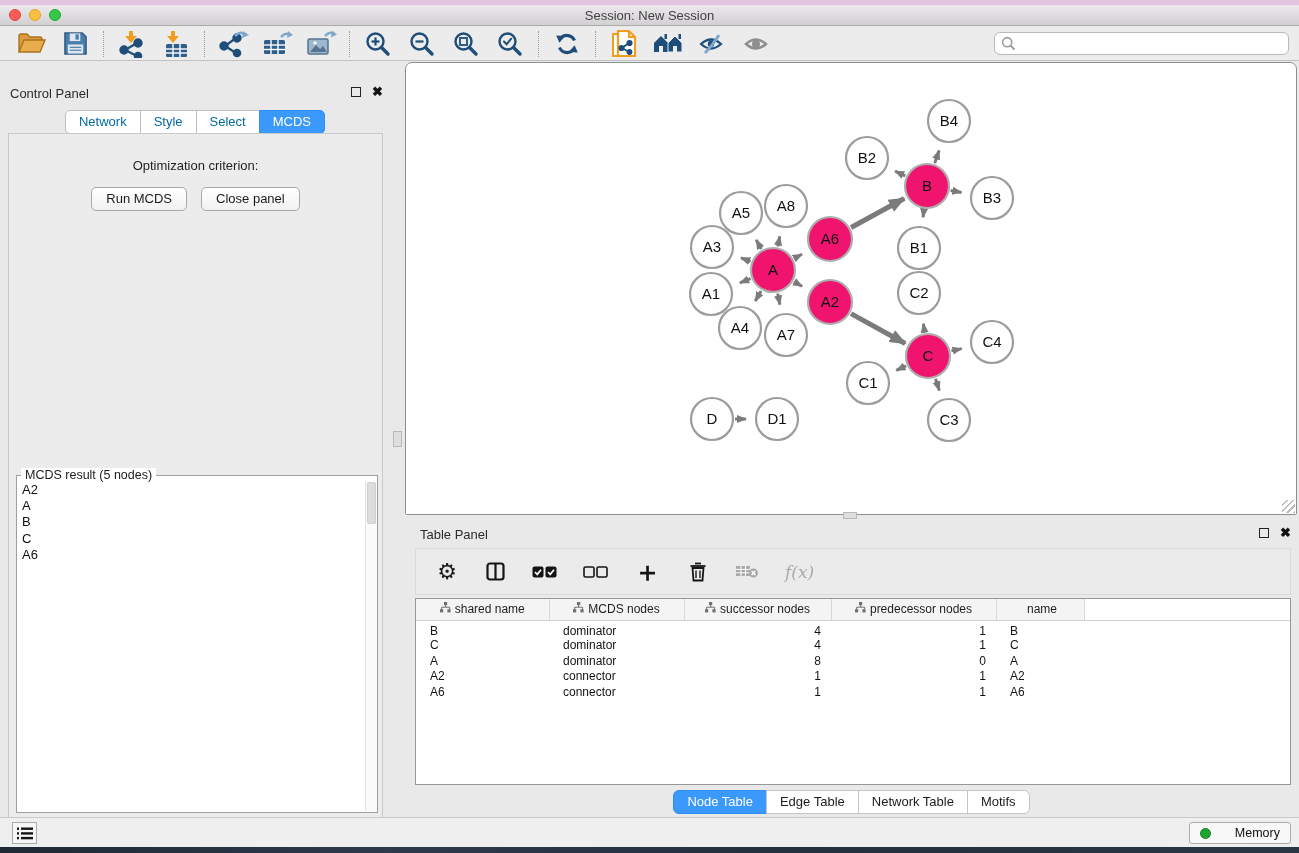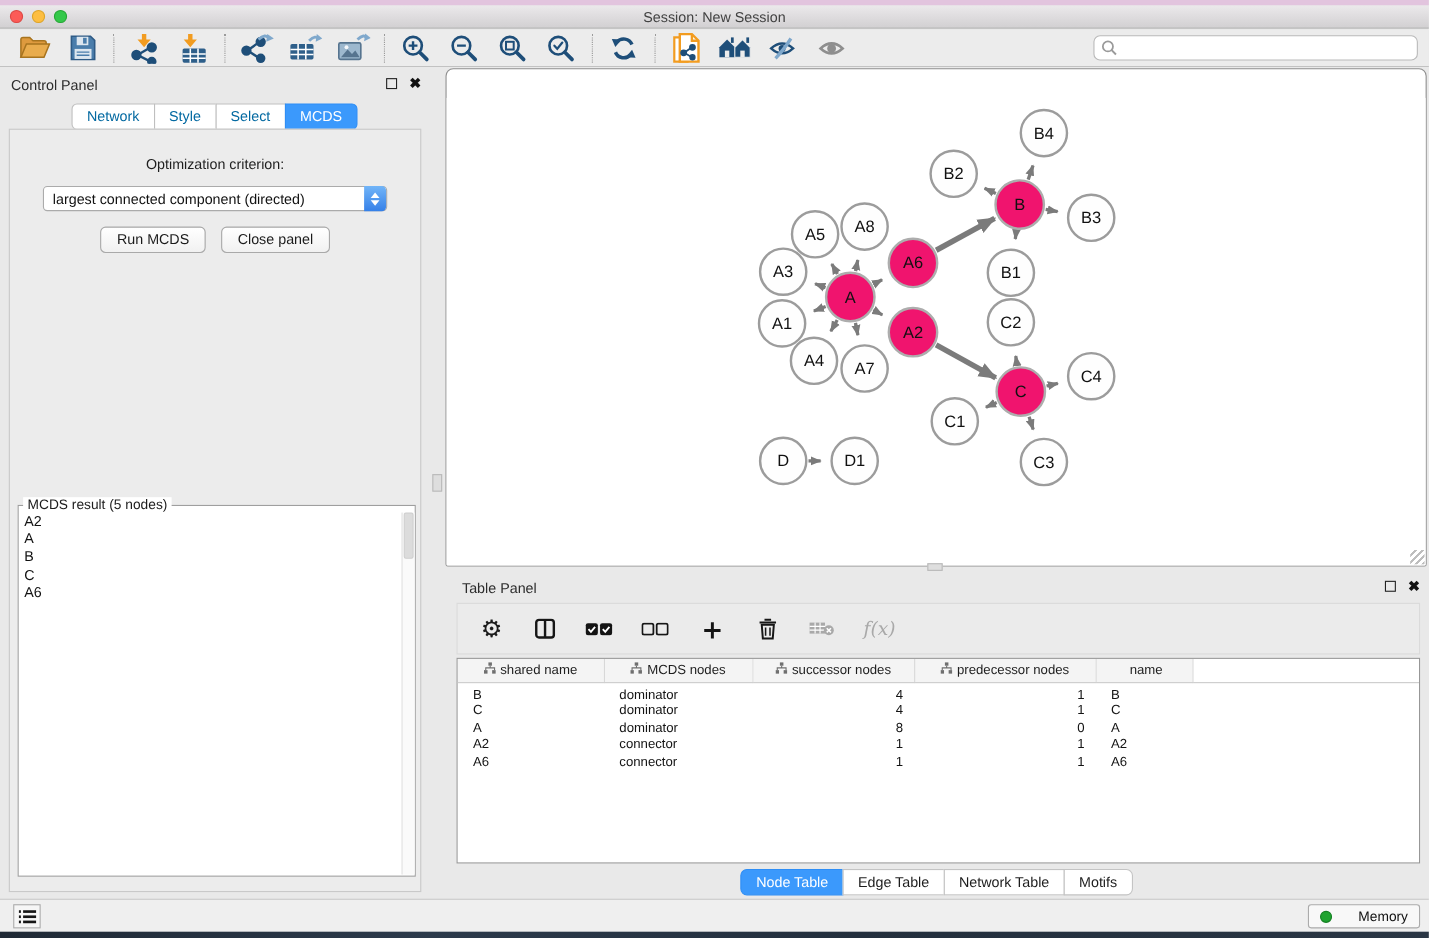--- a/index.html
+++ b/index.html
@@ -24,21 +24,21 @@
   .tgroup { display:flex; align-items:center; gap:10px; }
   .sep { width:0; height:26px; border-left:1px dotted #9A9A9A; margin:0 11px; }
   .search-wrap { position:absolute; right:10px; top:5px; width:295px; height:23px; background:#fff;
                  border:1px solid #B9B9B9; border-radius:6px; display:flex; align-items:center; padding-left:6px; }
   .search-wrap input { border:none; outline:none; flex:1; height:19px; font-size:13px; background:transparent; }
 
   
   .workspace { position:absolute; left:0; top:61px; width:100%; height:756px; background:#E9E9E9; }
 
   
-  .control-panel { position:absolute; left:0; top:0; width:391px; height:100%; }
+  .control-panel { position:absolute; left:0; top:16px; width:391px; height:100%; }
   .panel-head { position:relative; height:30px; }
   .panel-head .ptitle { position:absolute; left:10px; top:9px; font-size:13px; color:#2c2c2c; }
   .panel-icons { position:absolute; right:8px; top:10px; display:flex; gap:11px; align-items:center; }
   .float-box { width:10px; height:10px; border:1.6px solid #222; display:inline-block; }
   .close-x { font-size:13px; font-weight:bold; color:#111; line-height:10px; }
 
   .cp-tabs { position:absolute; left:0; top:33px; width:100%; display:flex; justify-content:center; }
   .cp-tab { padding:3px 13px 4px; font-size:13px; color:#0369a1; background:#fff;
             border:1px solid #BFBFBF; margin-left:-1px; }
   .cp-tab:first-child { border-radius:5px 0 0 5px; }
@@ -326,29 +326,20 @@
         </span>
       </div>
       <div class="cp-tabs">
           <div class="cp-tab">Network</div>
           <div class="cp-tab">Style</div>
           <div class="cp-tab">Select</div>
           <div class="cp-tab active">MCDS</div>
         </div>
       <div class="cp-content">
         <div class="opt-label">Optimization criterion:</div>
-        <div class="dd-row">
-          <div class="dropdown">
-            <span>largest connected component (directed)</span>
-            <span class="dd-step">
-              <span class="tri-up"></span>
-                <span class="tri-down"></span>
-            </span>
-          </div>
-        </div>
         <div class="btn-row">
           <button class="pbtn">Run MCDS</button>
           <button class="pbtn">Close panel</button>
         </div>
         <div class="result-box">
           <span class="result-legend">MCDS result (5 nodes)</span>
           <div class="result-list">
               <div class="result-item">A2</div>
               <div class="result-item">A</div>
               <div class="result-item">B</div>

